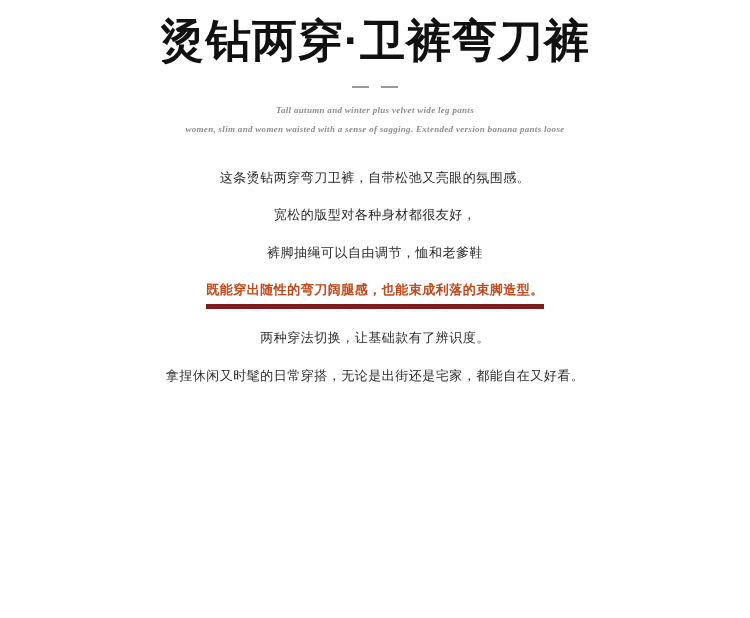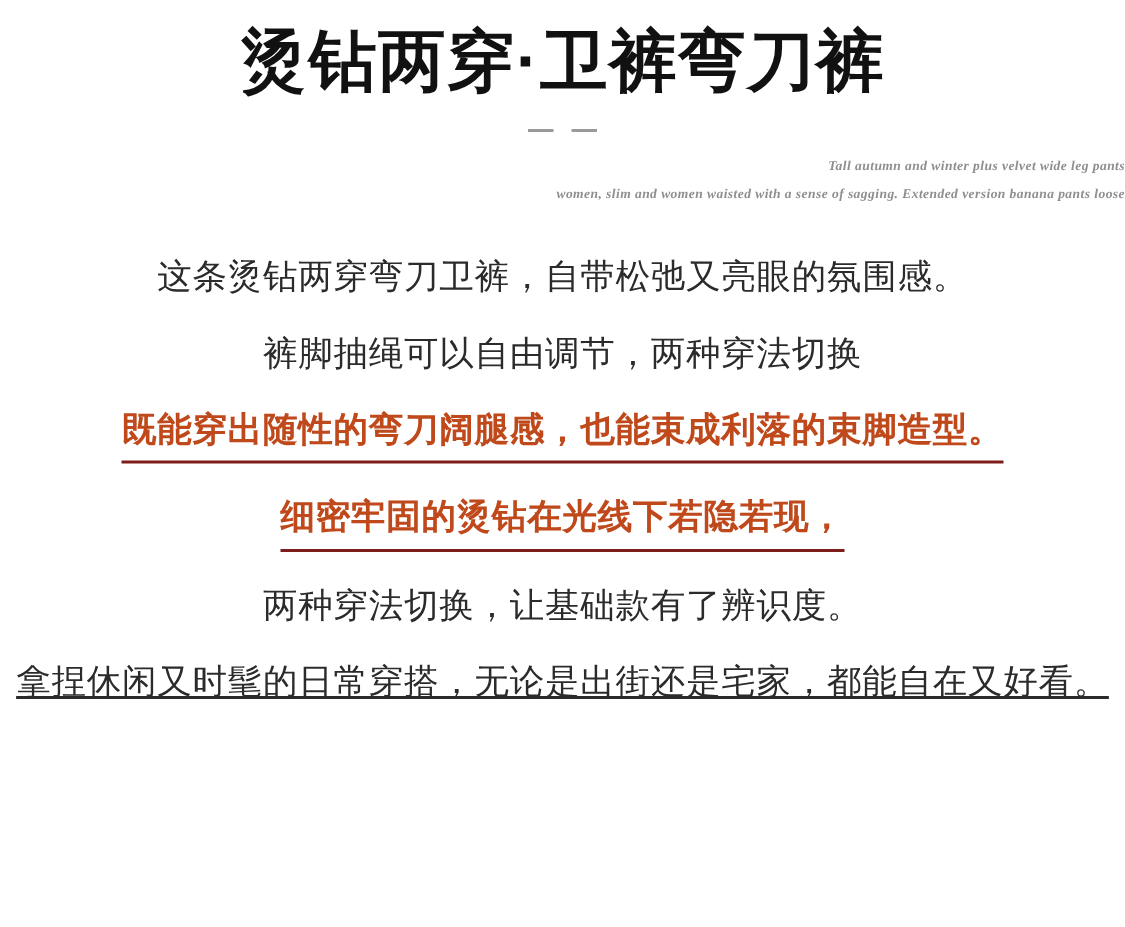--- a/index.html
+++ b/index.html
@@ -55,54 +55,52 @@
 
   .sub-en {
     margin-top: 14px;
     font-family: "Liberation Serif", serif;
     font-style: italic;
     font-weight: bold;
     font-size: 9px;
     color: #8e8e8e;
     letter-spacing: 0.3px;
     line-height: 1.1;
-    text-align: right;
   }
   .sub-en.second {
     margin-top: 9px;
   }
 
   
   .body-copy {
     margin-top: 34px;
     text-align: center;
   }
   .line {
-    font-size: 23px;
+    font-size: 13px;
     line-height: 1.35;
     color: #2b2b2b;
     margin: 0 0 20px 0;
     letter-spacing: 0.5px;
   }
   .line.accent {
     color: #c0491c;
     font-weight: bold;
     display: block;
   }
   .line.accent .txt {
     display: inline-block;
     padding-bottom: 6px;
-    border-bottom: 2px solid #7f1d1d;
+    border-bottom: 5px solid #7f1d1d;
   }
   .line.accent.wide .txt {
     padding-bottom: 5px;
   }
   .line.last {
     margin-bottom: 0;
-    text-decoration: underline;
   }
 </style>
 </head>
 <body>
 
 <div class="page">
 
   <div class="header">
     <div class="main-title">烫钻两穿·卫裤弯刀裤</div>
 
@@ -110,20 +108,20 @@
       <span class="d1"></span>
         <span class="d2"></span>
     </div>
 
     <div class="sub-en">Tall autumn and winter plus velvet wide leg pants</div>
     <div class="sub-en second">women, slim and women waisted with a sense of sagging. Extended version banana pants loose</div>
   </div>
 
   <div class="body-copy">
     <p class="line">这条烫钻两穿弯刀卫裤，自带松弛又亮眼的氛围感。</p>
-    <p class="line">裤脚抽绳可以自由调节，两种穿法切换</p>
+    <p class="line">宽松的版型对各种身材都很友好，</p>
+    <p class="line">裤脚抽绳可以自由调节，恤和老爹鞋</p>
     <p class="line accent wide"><span class="txt">既能穿出随性的弯刀阔腿感，也能束成利落的束脚造型。</span></p>
-    <p class="line accent"><span class="txt">细密牢固的烫钻在光线下若隐若现，</span></p>
     <p class="line">两种穿法切换，让基础款有了辨识度。</p>
     <p class="line last">拿捏休闲又时髦的日常穿搭，无论是出街还是宅家，都能自在又好看。</p>
   </div>
 
 </div>
 
 </body></html>

